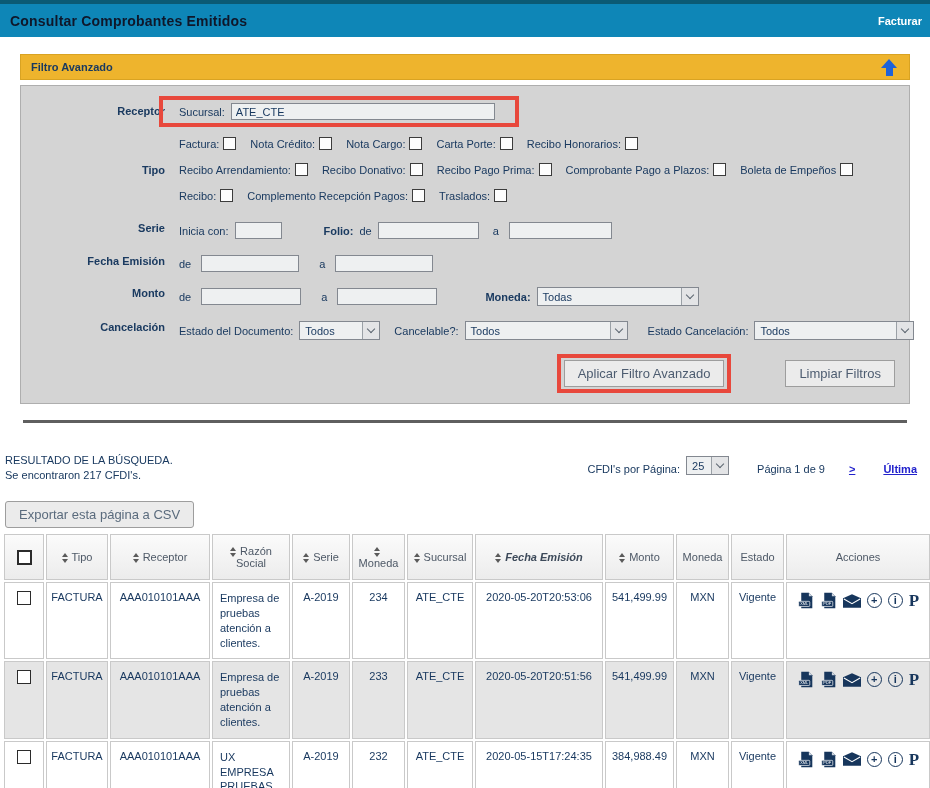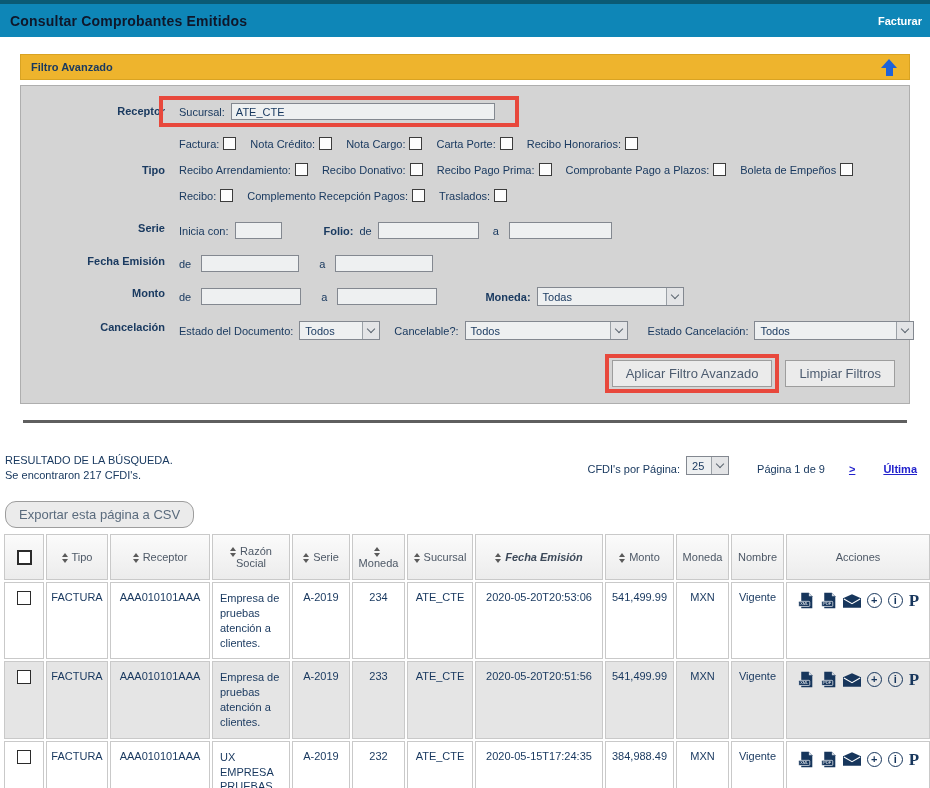--- a/index.html
+++ b/index.html
@@ -49,31 +49,31 @@
 
   .receptor-lines { display:flex; flex-direction:column; }
   .rline { display:flex; align-items:center; height:19px; }
   .gap6 { width:6px; } .gap10 { width:10px; } .gap14 { width:14px; }
   .red-box { border:4px solid #e8483c; padding:3px 20px 3px 16px; margin-left:-20px; margin-top:2px;
              display:inline-flex; align-items:center; width:fit-content; }
   .red-box2 { border:4px solid #e8483c; padding:2px 3px; display:inline-block; }
 
   .btn { background:#ebebeb; border:1px solid #9d9d9d; color:#4d5c70; font-size:13px;
          padding:5px 13px; font-family:"Liberation Sans",sans-serif; cursor:pointer; }
-  .buttons-row { display:flex; justify-content:flex-end; align-items:center; margin:14px 2px 0 0; }
+  .buttons-row { display:flex; justify-content:flex-end; align-items:center; margin:14px 2px 0 0;gap:48px; }
   .buttons-row .btn + * , .buttons-row * + .btn { margin-left:6px; }
 
   .divider { margin:8px 23px 0 23px; height:3px; background:#5f5f5f; }
 
   
   .results-head { margin:30px 5px 0 5px; display:flex; justify-content:space-between; align-items:flex-start; }
   .results-left div { line-height:15px; color:#1a3a60; }
   .results-right { display:flex; align-items:flex-end; margin-top:3px; }
   .plink { color:#2222cc; text-decoration:underline; cursor:pointer; font-weight:bold; }
-  .export-btn { margin:18px 0 0 5px; border-radius:11px; color:#5a6b7d; }
+  .export-btn { margin:18px 0 0 5px; border-radius:3px; color:#5a6b7d; }
 
   
   table.results { border-collapse:separate; border-spacing:2px; table-layout:fixed;
                   width:926px; margin:4px 0 0 2px; }
   th, td { border:1px solid #c9c9c9; vertical-align:top; }
   th { height:46px; background:linear-gradient(#fbfbfb,#ececec); color:#4d5866; font-weight:normal;
        font-size:11px; vertical-align:middle; text-align:center; padding:2px; }
   th.sorted { font-weight:bold; font-style:italic; color:#3d4a5a; }
   td { background:#fff; color:#17375e; text-align:center; padding:8px 4px; font-size:11px; }
   tr.alt td { background:#e5e5e5; }
@@ -231,21 +231,21 @@
         <input class="fin" style="width: 100px;">
         <span class="gap14"></span>
           <span class="gap6"></span>
         <span class="flabel">a</span>
         <span class="gap10"></span>
         <input class="fin" style="width: 100px;">
         <span class="gap14"></span>
           <span class="gap6"></span>
         <span class="flabel fbold">Moneda:</span>
         <span class="gap6"></span>
-        <div class="fselect" style="width:147px;">
+        <div class="fselect" style="width:162px;">
           <span>Todas</span>
           <span class="fsel-btn">
               <span class="chev"></span>
             </span>
         </div>
       </div>
     </div>
 
     <div class="frow" style="margin-bottom:14px;">
       <div class="frow-label">Cancelación</div>
@@ -363,21 +363,21 @@
           </span><span>Sucursal</span></th>
       <th class="sorted"><span class="sorticon">
             <i class="u"></i>
             <i class="d"></i>
           </span><span>Fecha Emisión</span></th>
       <th><span class="sorticon">
             <i class="u"></i>
             <i class="d"></i>
           </span><span>Monto</span></th>
       <th><span>Moneda</span></th>
-      <th><span>Nombre</span></th>
+      <th><span>Estado</span></th>
       <th><span>Acciones</span></th>
     </tr>
   </thead>
   <tbody>
       <tr>
     <td><span class="rowcb"></span></td>
     <td>FACTURA</td>
     <td>AAA010101AAA</td>
     <td class="razon">Empresa de pruebas atención a clientes.</td>
     <td>A-2019</td>

